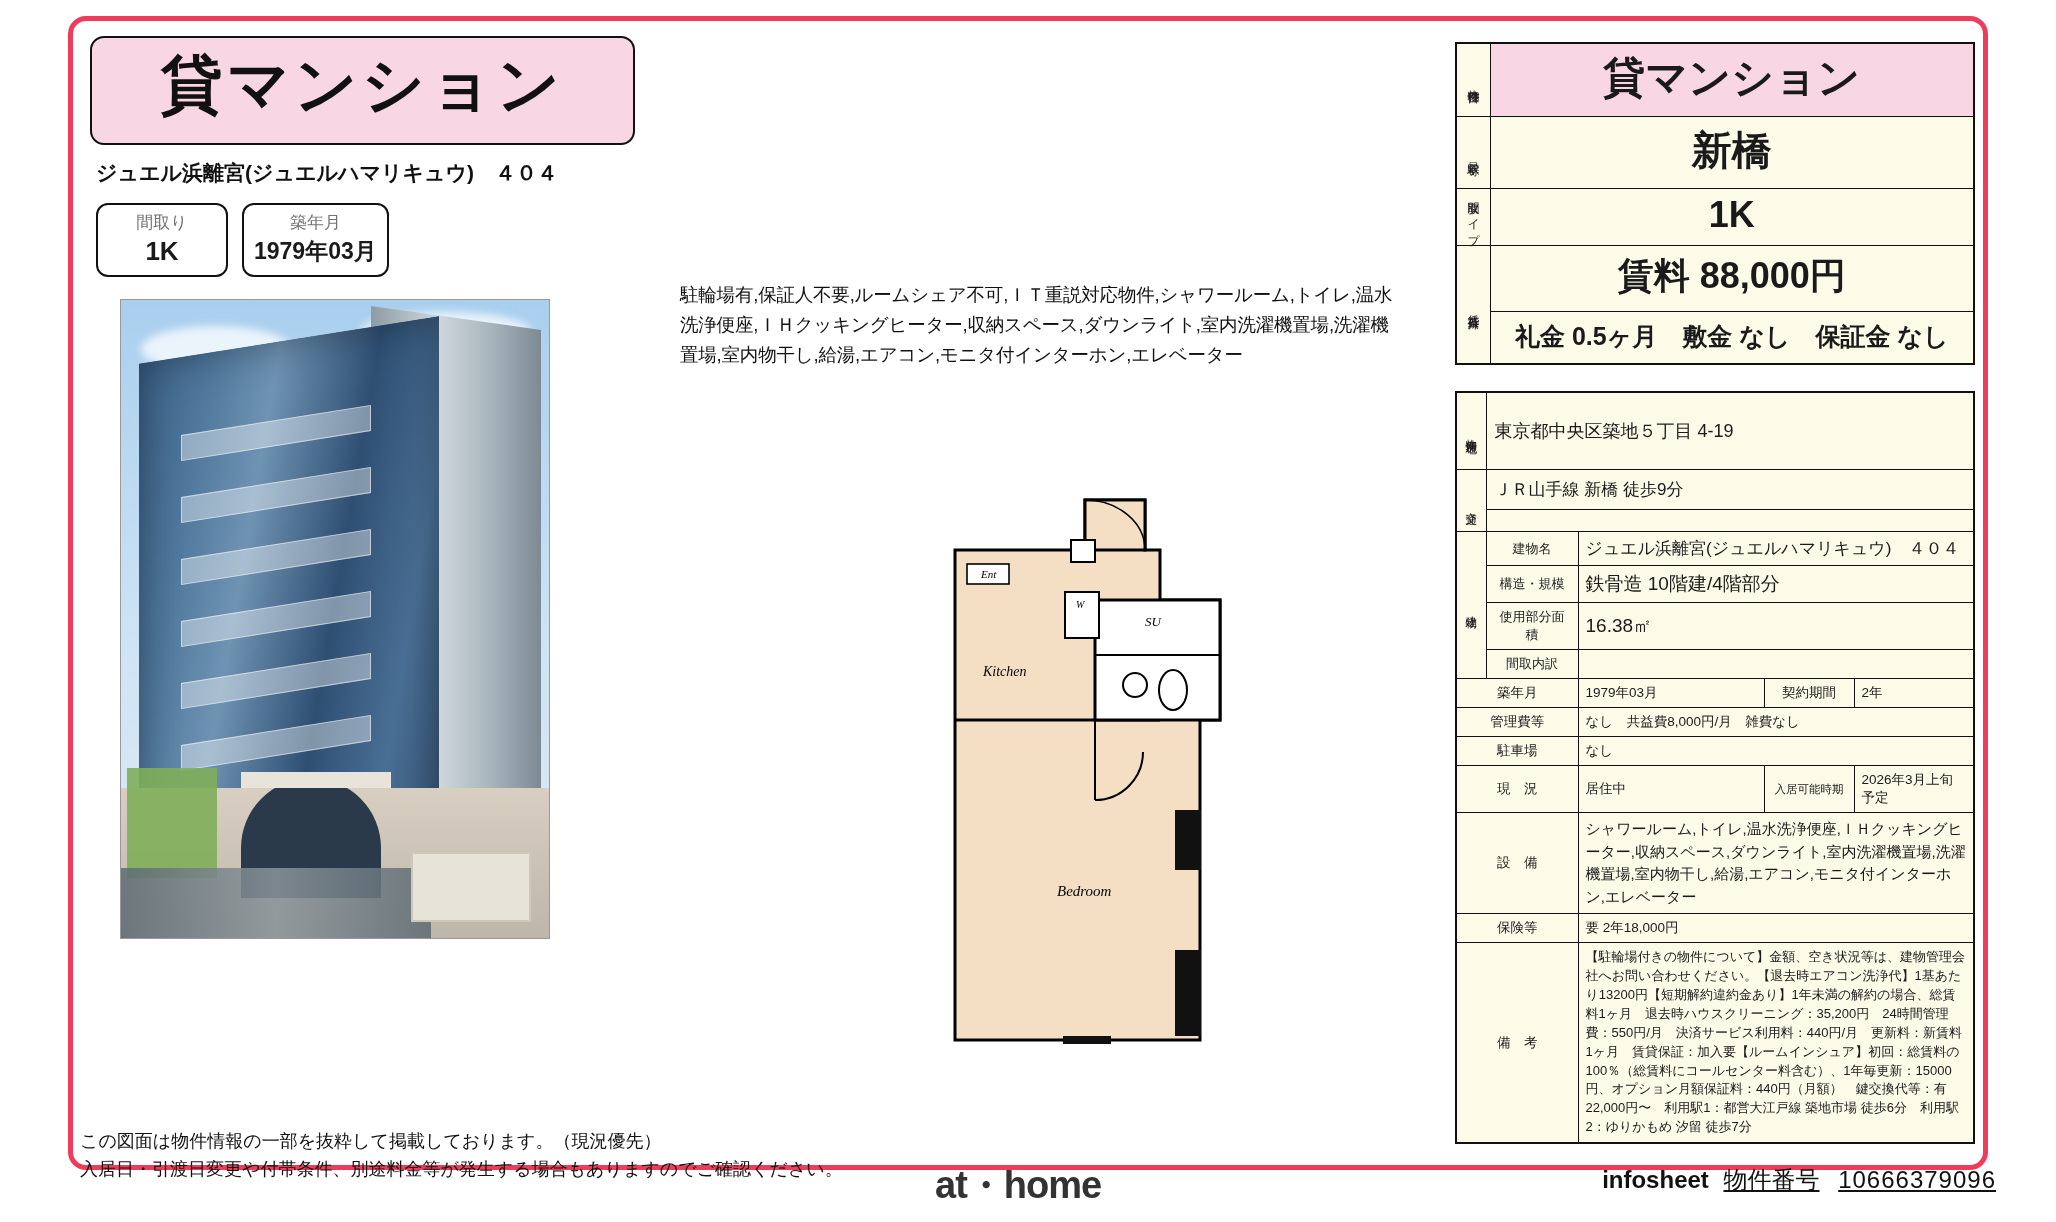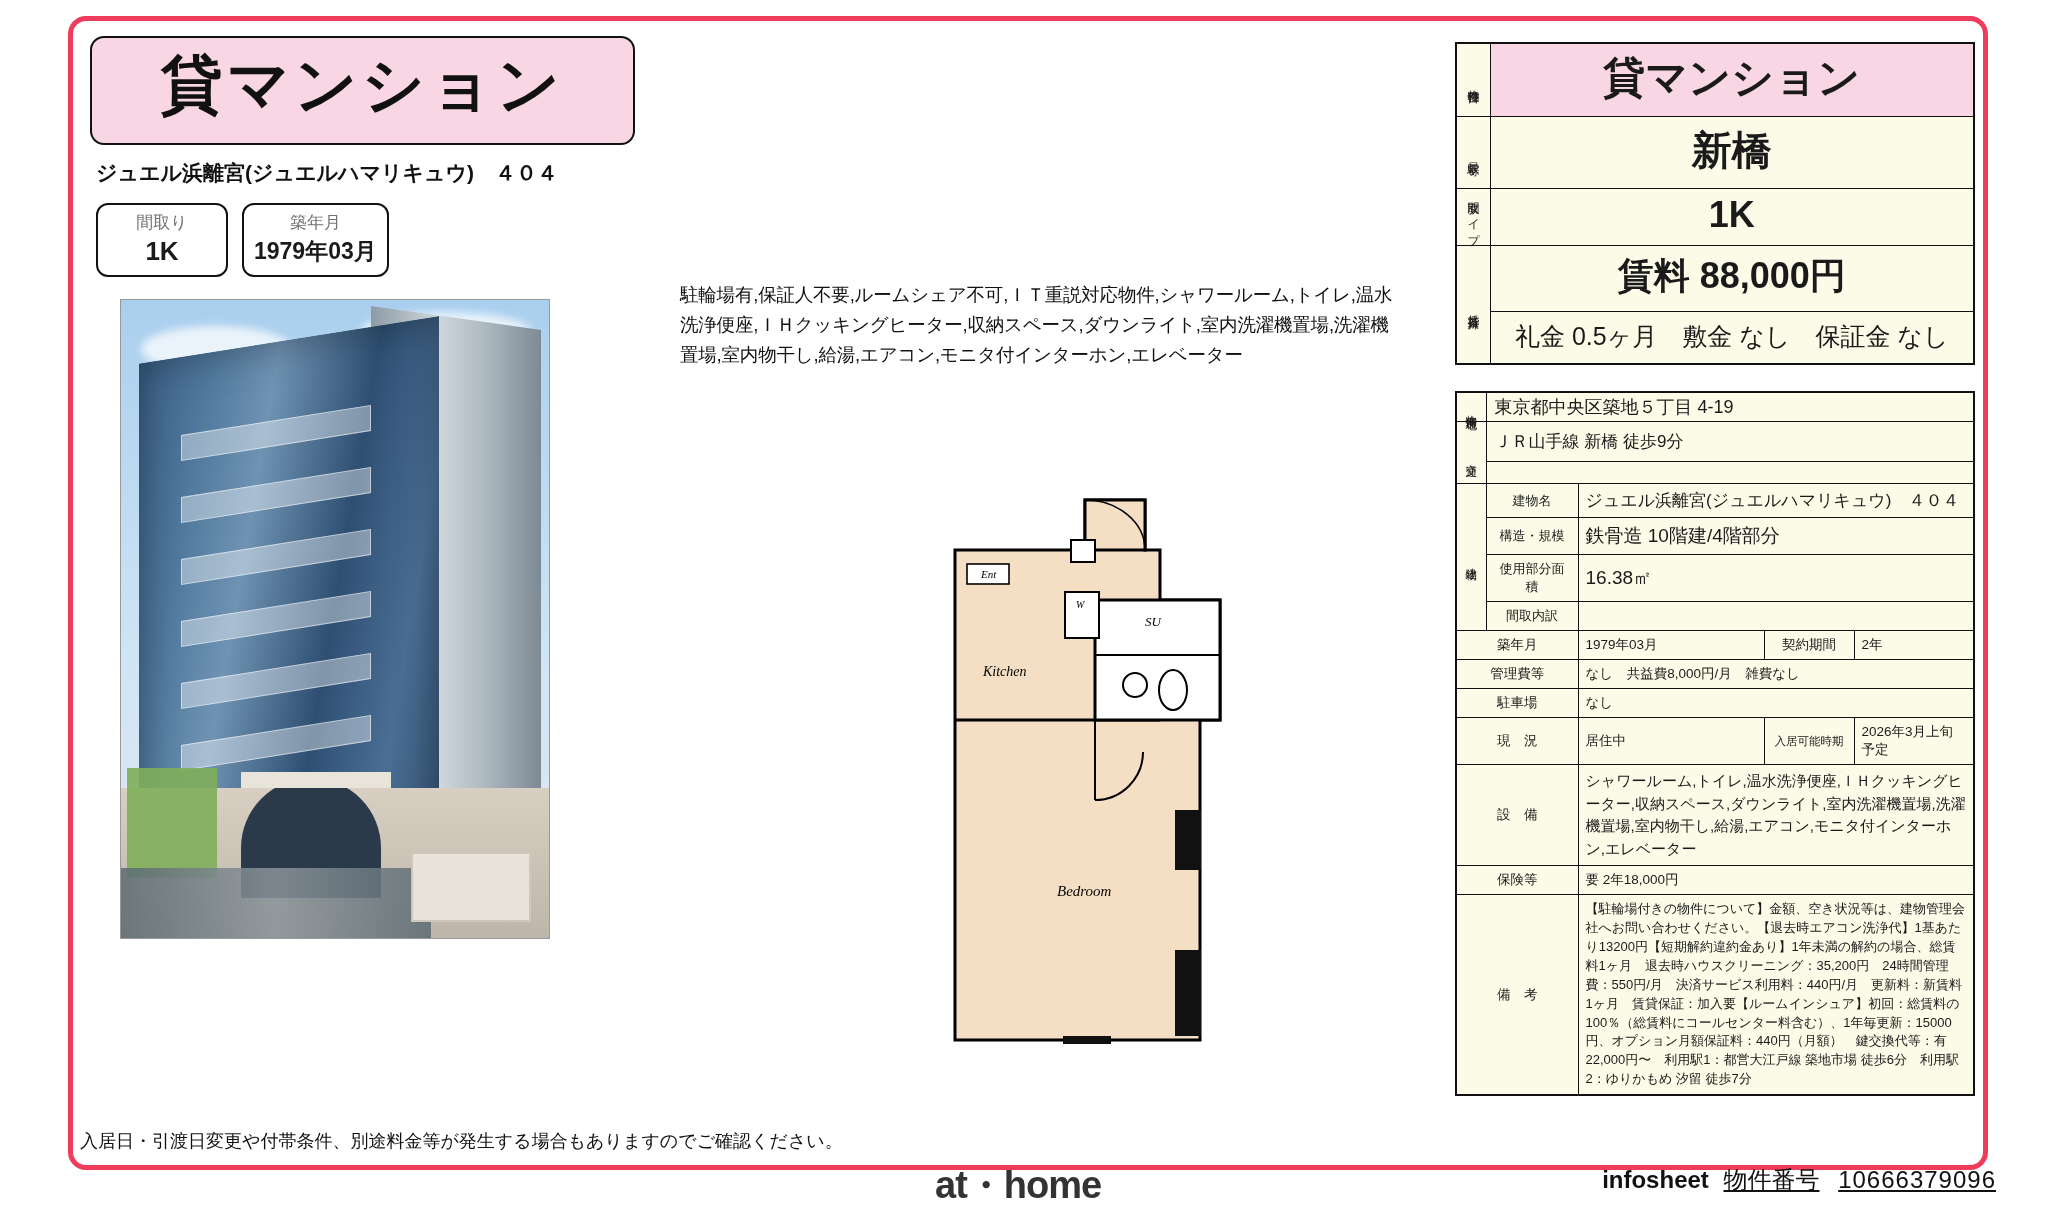--- a/index.html
+++ b/index.html
@@ -180,35 +180,35 @@
     line-height: 1.05;
     text-align: center;
     vertical-align: middle;
     padding: 4px 2px !important;
   }
   .vhead span { writing-mode: vertical-rl; text-orientation: upright; display:inline-block; letter-spacing:1px;}
   .cell-type { background:#f9d6e3; text-align:center; font-size: 42px; font-weight: bold; padding: 6px 0 10px 0 !important; }
   .cell-station { text-align:center; font-size: 40px; font-weight: bold; padding: 6px 0 10px 0 !important; }
   .cell-madori { text-align:center; font-size: 36px; font-weight: bold; padding: 4px 0 8px 0 !important; }
   .cell-rent { text-align:center; font-size: 36px; font-weight: bold; padding: 6px 0 10px 0 !important; }
-  .cell-fees { text-align:center; font-size: 25px; font-weight: normal; padding: 8px 0 10px 0 !important; }
+  .cell-fees { text-align:center; font-size: 25px; font-weight: bold; padding: 8px 0 10px 0 !important; }
 
   .t-detail {
     width: 520px;
     margin-top: 26px;
     border: 2px solid #111;
     background: #fbfbe8;
     font-size: 15px;
   }
   .t-detail td { border: 1px solid #111; padding: 5px 7px; vertical-align: middle; }
   .t-detail .vh {
     width: 30px; text-align:center; font-size: 11.5px; line-height:1.05; padding: 3px 2px;
   }
   .t-detail .vh span { writing-mode: vertical-rl; text-orientation: upright; letter-spacing: 1px; }
-  .addr { font-size: 18px; padding: 2px 8px !important; }
+  .addr { font-size: 18px; padding: 26px 8px !important; }
   .line-access { font-size: 17px; padding: 8px 8px !important; }
   .lbl { width: 92px; font-size: 13px; text-align: center; }
   .val-bldg { font-size: 17px; }
   .val-struct { font-size: 19px; }
   .val-area { font-size: 19px; }
   .small-lbl { width: 78px; font-size: 13px; text-align:center; }
   .tiny { font-size: 13.5px; }
   .equip { font-size: 15px; line-height: 1.5; }
   .remarks { font-size: 13px; line-height: 1.45; }
 
@@ -408,20 +408,21 @@
     </tr>
     <tr>
       <td class="small-lbl tiny" colspan="2">備　考</td>
       <td class="remarks" colspan="3">【駐輪場付きの物件について】金額、空き状況等は、建物管理会社へお問い合わせください。【退去時エアコン洗浄代】1基あたり13200円【短期解約違約金あり】1年未満の解約の場合、総賃料1ヶ月　退去時ハウスクリーニング：35,200円　24時間管理費：550円/月　決済サービス利用料：440円/月　更新料：新賃料1ヶ月　賃貸保証：加入要【ルームインシュア】初回：総賃料の100％（総賃料にコールセンター料含む）、1年毎更新：15000円、オプション月額保証料：440円（月額）　鍵交換代等：有　22,000円〜　利用駅1：都営大江戸線 築地市場 徒歩6分　利用駅2：ゆりかもめ 汐留 徒歩7分</td>
     </tr>
   </tbody>
     </table>
 </div>
 
 <div class="footer-note">
+  <div>この図面は物件情報の一部を抜粋して掲載しております。（現況優先）</div>
   <div>入居日・引渡日変更や付帯条件、別途料金等が発生する場合もありますのでご確認ください。</div>
 </div>
 
 <div class="athome">at・home</div>
 
 <div class="infosheet">
   <span style="font-weight:bold">infosheet</span>
   <span style="margin-left:8px" class="ul">物件番号</span>
   <span style="margin-left:12px" class="ul num">10666379096</span>
 </div>

